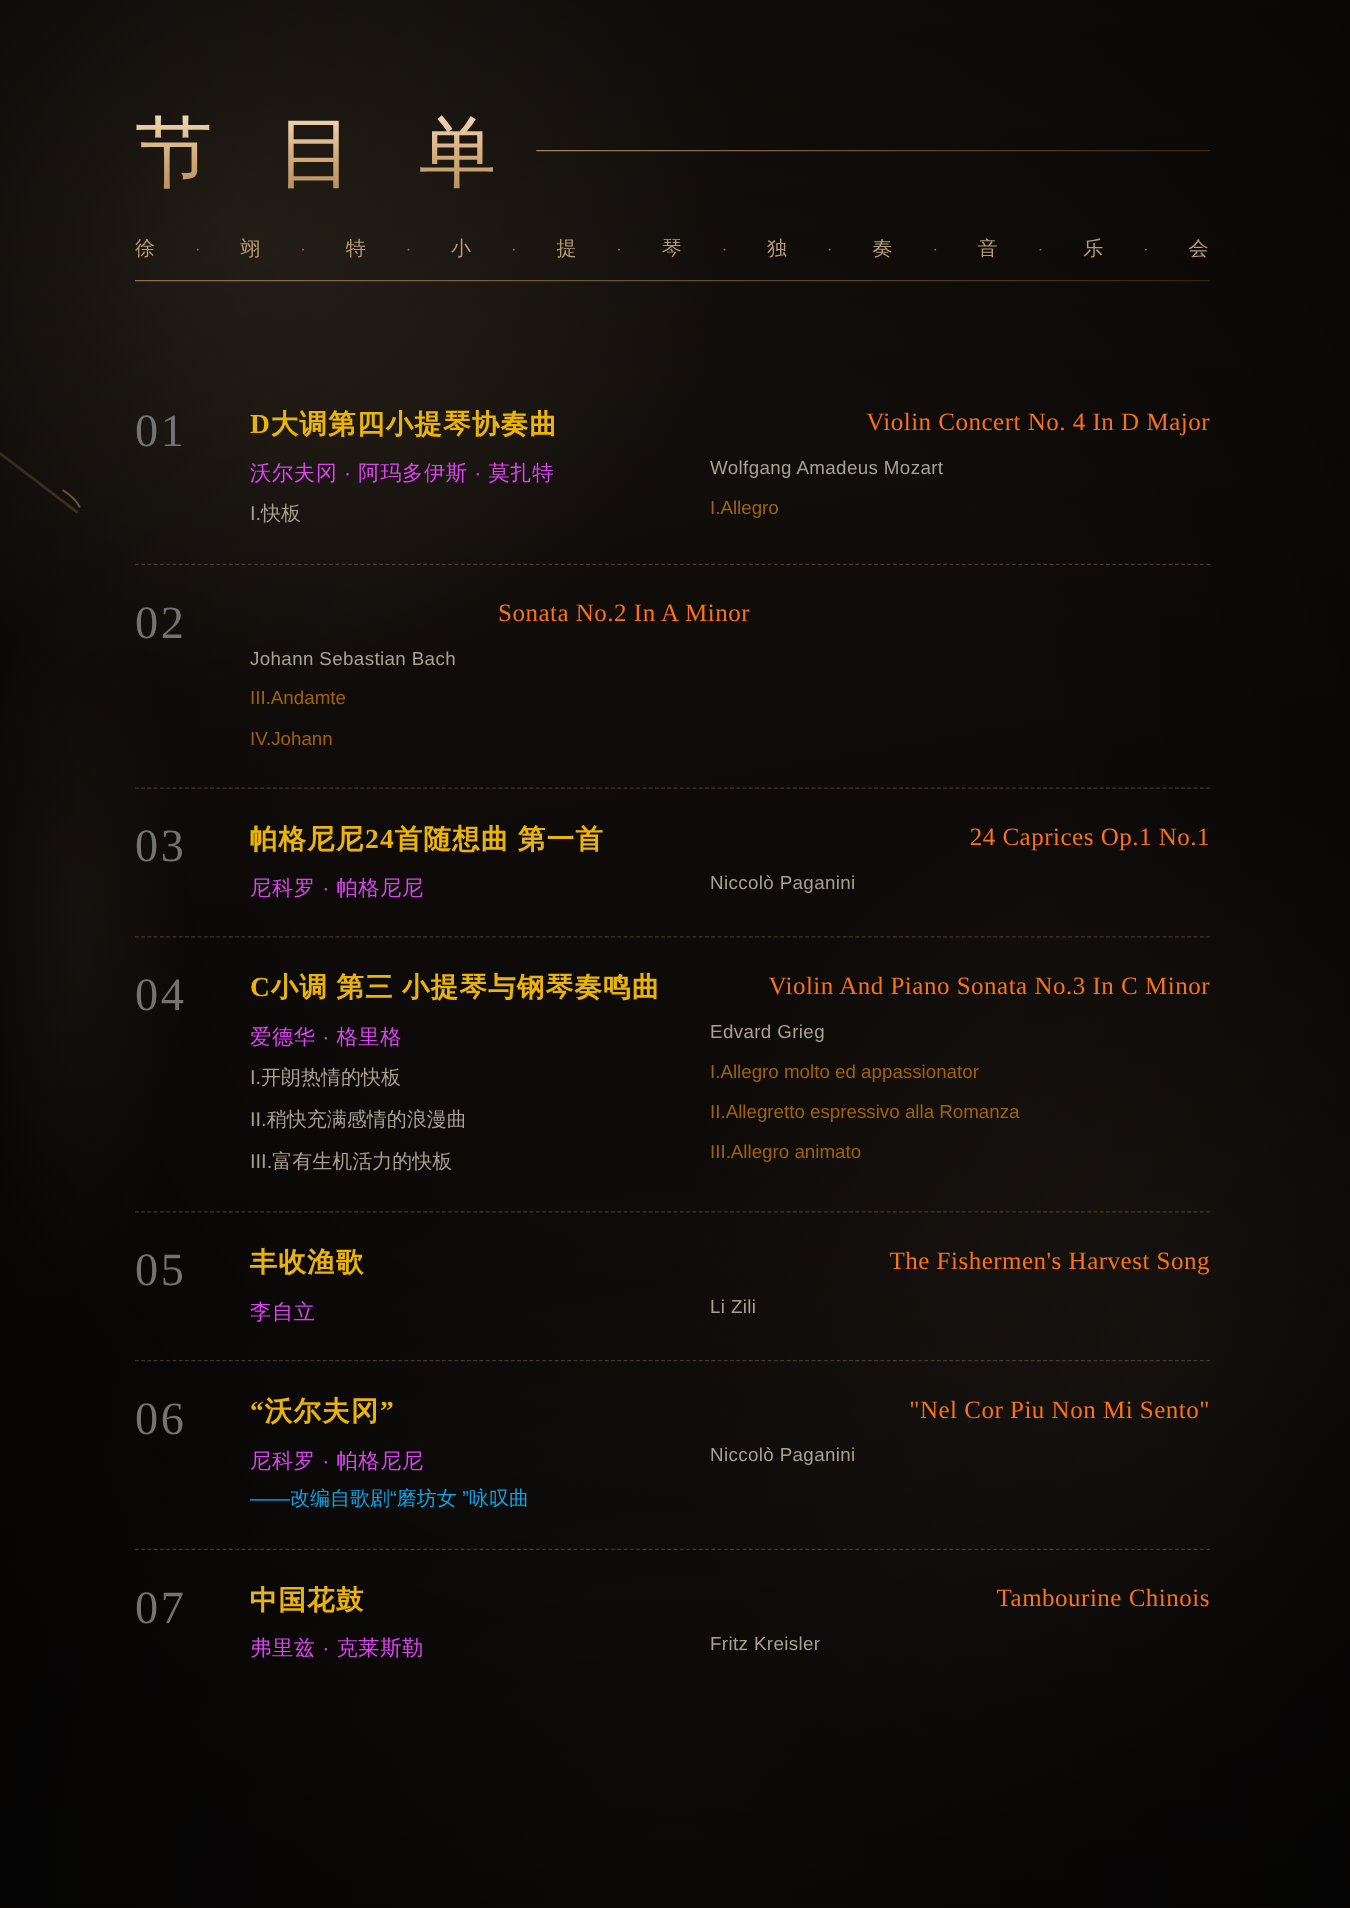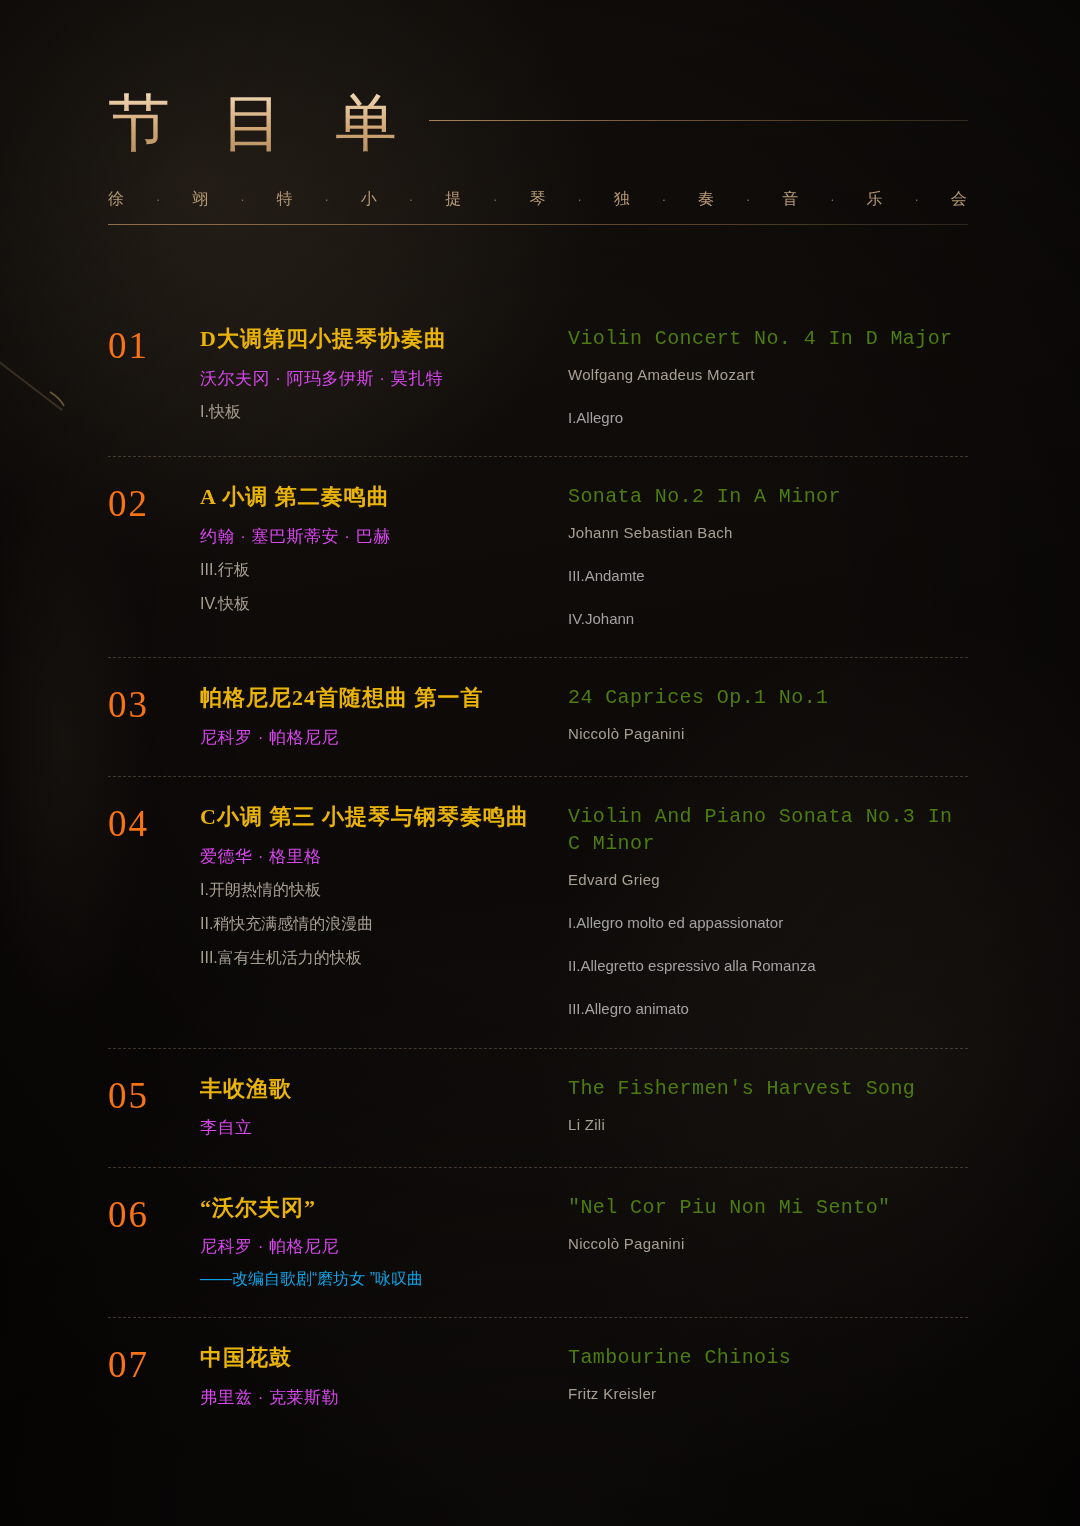--- a/index.html
+++ b/index.html
@@ -115,21 +115,21 @@
   }
   .divider {
     height: 0;
     border-top: 1px dashed rgba(150,130,108,0.38);
   }
   .num {
     width: 92px;
     flex: 0 0 92px;
     font-family: "Liberation Serif", "DejaVu Serif", serif;
     font-size: 37px;
-    color: #f97316;
+    color: #737373;
     letter-spacing: 2px;
     line-height: 1;
     padding-top: 2px;
   }
   .col {
     flex: 1 1 0;
     min-width: 0;
   }
   .col-cn { padding-right: 18px; max-width: 446px; }
   .col-en { flex: 0 0 400px; }
@@ -155,37 +155,38 @@
     color: #a89f93;
     line-height: 1.6;
   }
   .note-cn {
     margin-top: 6px;
     font-size: 16px;
     color: #0ea5e9;
     line-height: 1.6;
   }
   .t-en {
-    font-family: Liberation Mono, monospace;
+    font-family: Liberation Serif, serif;
     font-size: 20px;
-    color: #4d7c0f;
+    color: #f97316;
     letter-spacing: 0.4px;
     line-height: 1.35;
+    text-align: right;
   }
   .c-en {
     margin-top: 12px;
     font-size: 15px;
     color: #a9a094;
     letter-spacing: 0.3px;
     line-height: 1.5;
   }
   .m-en {
-    margin-top: 19px;
+    margin-top: 8px;
     font-size: 15px;
-    color: #a3a3a3;
+    color: #a16207;
     line-height: 1.62;
   }
 </style>
 </head>
 <body>
 
 <div class="bg-base"></div>
 <div class="silhouette"></div>
 
 <svg class="bow" viewBox="0 0 90 70" xmlns="http://www.w3.org/2000/svg">
@@ -239,26 +240,20 @@
         </div>
         <div class="col col-en">
           <div class="t-en">Violin Concert No. 4 In D Major</div>
           <div class="c-en">Wolfgang Amadeus Mozart</div>
           <div class="m-en">I.Allegro</div>
         </div>
       </div>
       <div class="divider"></div>
       <div class="item">
         <div class="num">02</div>
-        <div class="col col-cn">
-          <div class="t-cn">A 小调 第二奏鸣曲</div>
-          <div class="c-cn">约翰 · 塞巴斯蒂安 · 巴赫</div>
-          <div class="m-cn">III.行板</div>
-          <div class="m-cn">IV.快板</div>
-        </div>
         <div class="col col-en">
           <div class="t-en">Sonata No.2 In A Minor</div>
           <div class="c-en">Johann Sebastian Bach</div>
           <div class="m-en">III.Andamte</div>
           <div class="m-en">IV.Johann</div>
         </div>
       </div>
       <div class="divider"></div>
       <div class="item">
         <div class="num">03</div>

